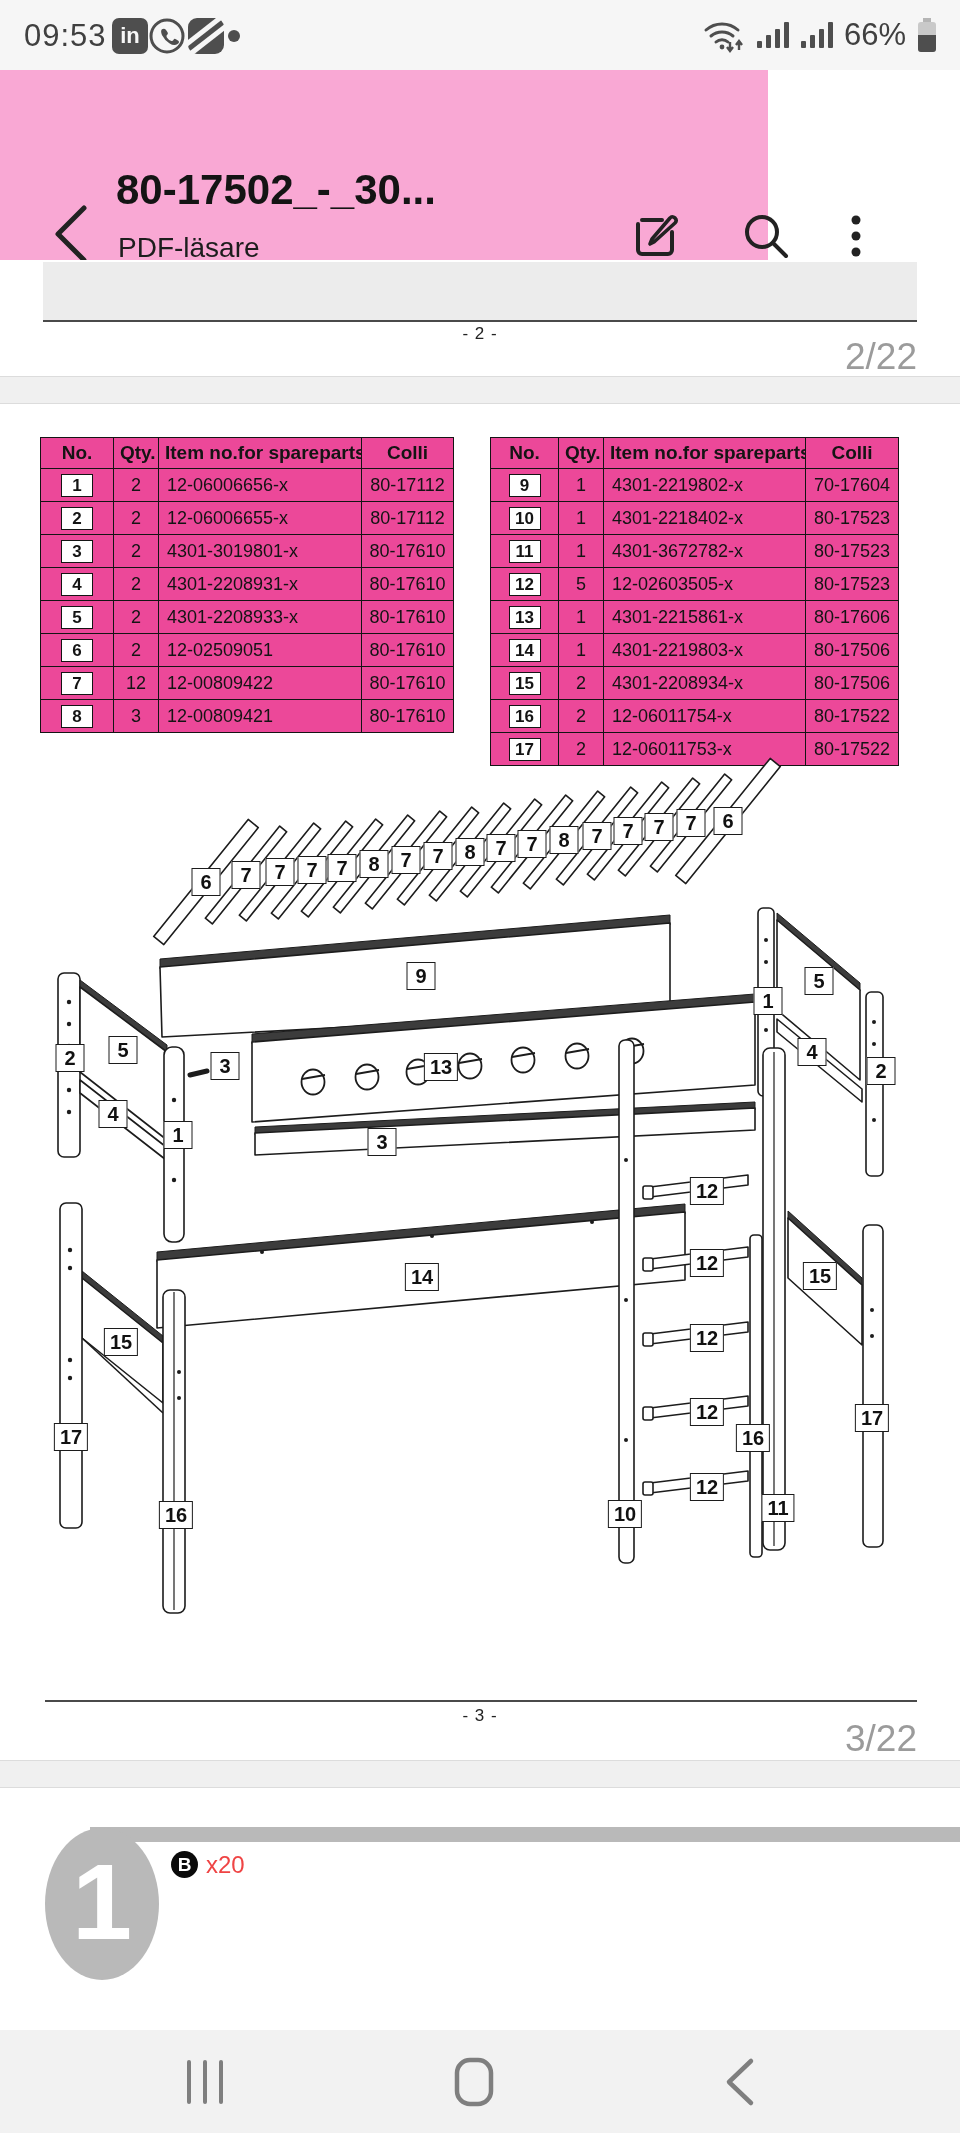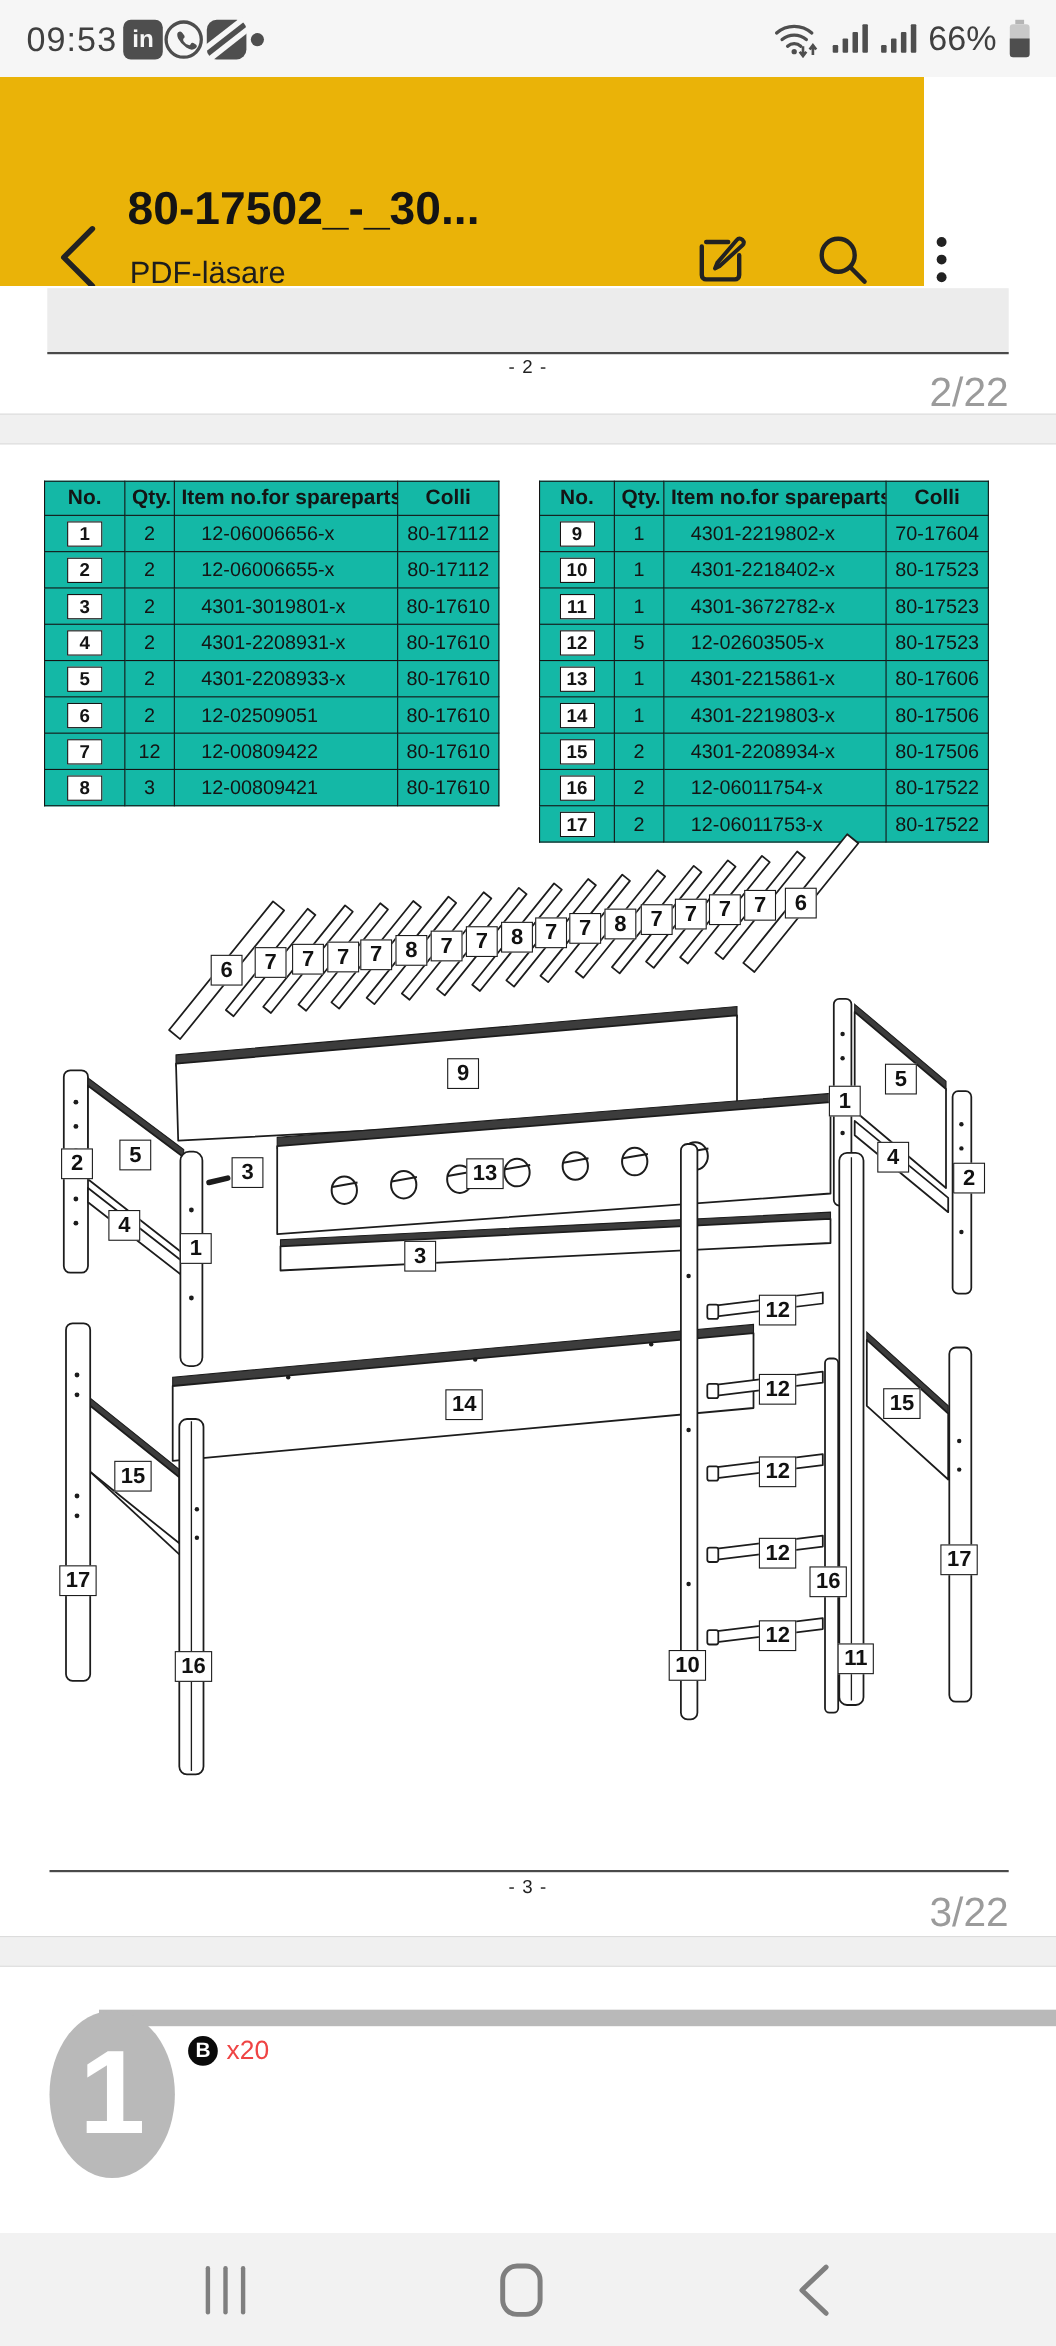--- a/index.html
+++ b/index.html
@@ -9,40 +9,40 @@
   
   .status-bar{position:absolute;left:0;top:0;width:960px;height:70px;background:#f6f6f6;}
   .status-time{position:absolute;left:24px;top:18px;font-size:31px;font-weight:500;color:#404040;letter-spacing:1px;}
   .st-icons-left{position:absolute;left:112px;top:16px;display:flex;align-items:center;gap:0;}
   .st-icons-right{position:absolute;right:22px;top:16px;display:flex;align-items:center;gap:10px;}
   .li-badge{width:36px;height:36px;background:#4e4e4e;border-radius:7px;color:#f6f6f6;
             font-weight:700;font-size:22px;display:flex;align-items:center;justify-content:center;}
   .battery-pct{font-size:31px;color:#404040;}
 
   
-  .app-header{position:absolute;left:0;top:70px;width:840px;height:190px;background:#eab308;}
+  .app-header{position:absolute;left:0;top:70px;width:768px;height:190px;background:#f9a8d4;}
   .hdr-back{position:absolute;left:48px;top:132px;width:44px;height:64px;}
   .hdr-title{position:absolute;left:116px;top:96px;font-size:42px;font-weight:800;color:#141414;letter-spacing:0px;width:500px;white-space:nowrap;}
   .hdr-sub{position:absolute;left:118px;top:162px;font-size:28px;font-weight:400;color:#1d1d1d;}
   .hdr-ico{position:absolute;top:138px;width:56px;height:56px;}
 
   
   .pdf-area{position:absolute;left:0;top:260px;width:960px;height:1770px;background:#fff;}
   .p2-block{position:absolute;left:43px;top:2px;width:874px;height:58px;background:#ececec;border-bottom:2px solid #4a4a4a;}
   .pg-footer{position:absolute;width:960px;text-align:center;font-size:17px;color:#222;letter-spacing:1px;}
   .pg-num{position:absolute;right:43px;font-size:37px;font-weight:400;color:#9b9b9b;}
   .separator{position:absolute;left:0;width:960px;height:26px;background:#f0f0f0;border-top:1px solid #dcdcdc;border-bottom:1px solid #dcdcdc;}
   .footer-line{position:absolute;left:45px;width:872px;border-top:2px solid #4a4a4a;}
 
   
-  table.parts{position:absolute;border-collapse:collapse;table-layout:fixed;background:#14b8a6;}
+  table.parts{position:absolute;border-collapse:collapse;table-layout:fixed;background:#ec4899;}
   table.parts th,table.parts td{border:1.7px solid #141414;padding:0 6px;height:32px;
       font-size:18px;color:#141414;text-align:center;overflow:hidden;white-space:nowrap;}
   table.parts th{font-weight:700;font-size:19px;height:30px;}
-  table.parts td.item{text-align:left;padding-left:24px;}
+  table.parts td.item{text-align:left;padding-left:8px;}
   .numbox{display:inline-block;min-width:24px;padding:0 3px;border:1.6px solid #141414;
       font-weight:600;font-size:17px;line-height:21px;background:#fff;}
 
   
   .diagram-svg{position:absolute;left:0;top:0;width:960px;height:2133px;}
   .diagram-svg *{vector-effect:non-scaling-stroke;}
   .ln{fill:#ffffff;stroke:#1c1c1c;stroke-width:1.6;stroke-linejoin:round;}
   .dk{fill:#3c3c3c;stroke:#1c1c1c;stroke-width:1;}
   .slat{fill:#ffffff;stroke:#1c1c1c;stroke-width:1.6;stroke-linejoin:round;}
   .hole{fill:#fff;stroke:#1c1c1c;stroke-width:1.8;}

